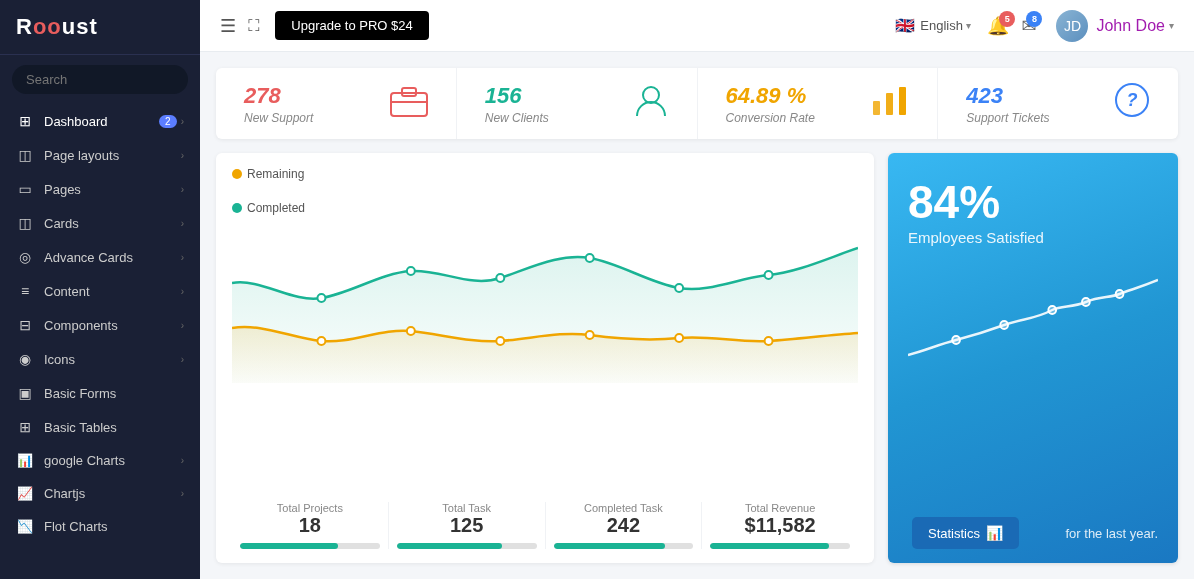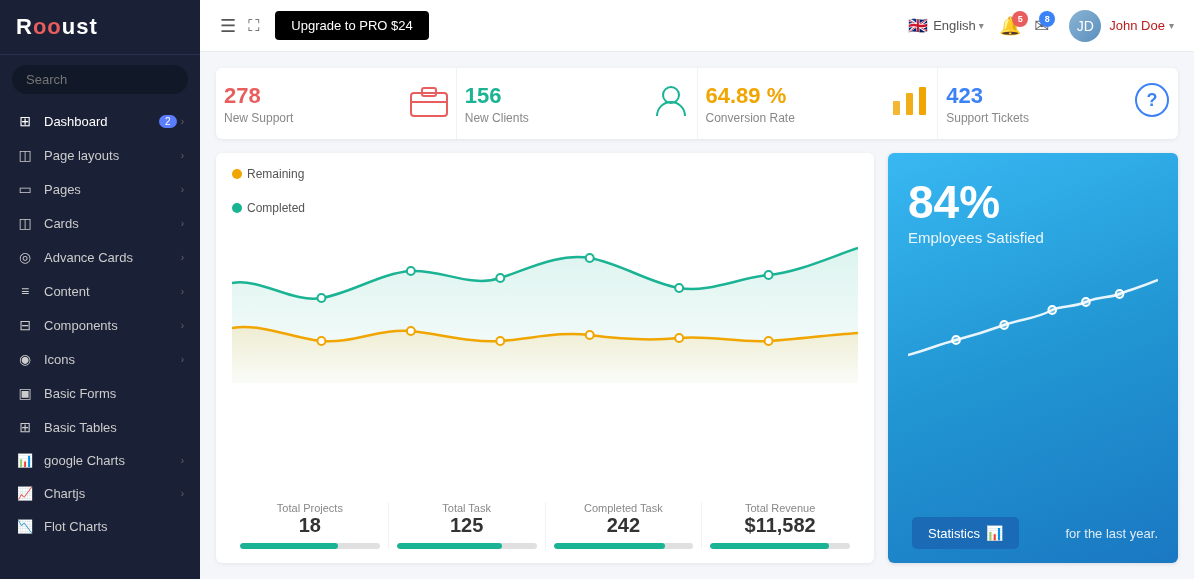--- a/index.html
+++ b/index.html
@@ -143,21 +143,21 @@
       background: #b0c4d8;
       margin-right: 8px;
       overflow: hidden;
       display: flex;
       align-items: center;
       justify-content: center;
       font-size: 14px;
       color: #fff;
       background: linear-gradient(135deg, #8ab4d4, #5b8fbe);
     }
-    #topbar .user .name { font-size: 13px; color: #b91c1c; }
+    #topbar .user .name { font-size: 16px; color: #a21caf; }
     #topbar .user .chevron { font-size: 10px; color: #888; margin-left: 4px; }
 
     
     #content {
       flex: 1;
       overflow: hidden;
       padding: 16px;
       display: flex;
       flex-direction: column;
       gap: 14px;
@@ -167,25 +167,26 @@
     .stats-row {
       display: flex;
       gap: 0;
       background: #fff;
       border-radius: 6px;
       box-shadow: 0 1px 4px rgba(0,0,0,0.07);
       overflow: hidden;
     }
     .stat-card {
       flex: 1;
-      padding: 14px 8px;
+      padding: 14px 28px;
       display: flex;
       align-items: center;
       justify-content: space-between;
       border-right: 1px solid #f0f2f5;
+      font-style: italic;
     }
     .stat-card:last-child { border-right: none; }
     .stat-info .stat-value { font-size: 22px; font-weight: 700; }
     .stat-info .stat-label { font-size: 12px; color: #888; margin-top: 2px; }
     .stat-icon { font-size: 28px; }
     .color-pink { color: #e85d5d; }
     .color-teal { color: #1ab394; }
     .color-orange { color: #f0a500; }
     .color-blue { color: #3b82f6; }
 

